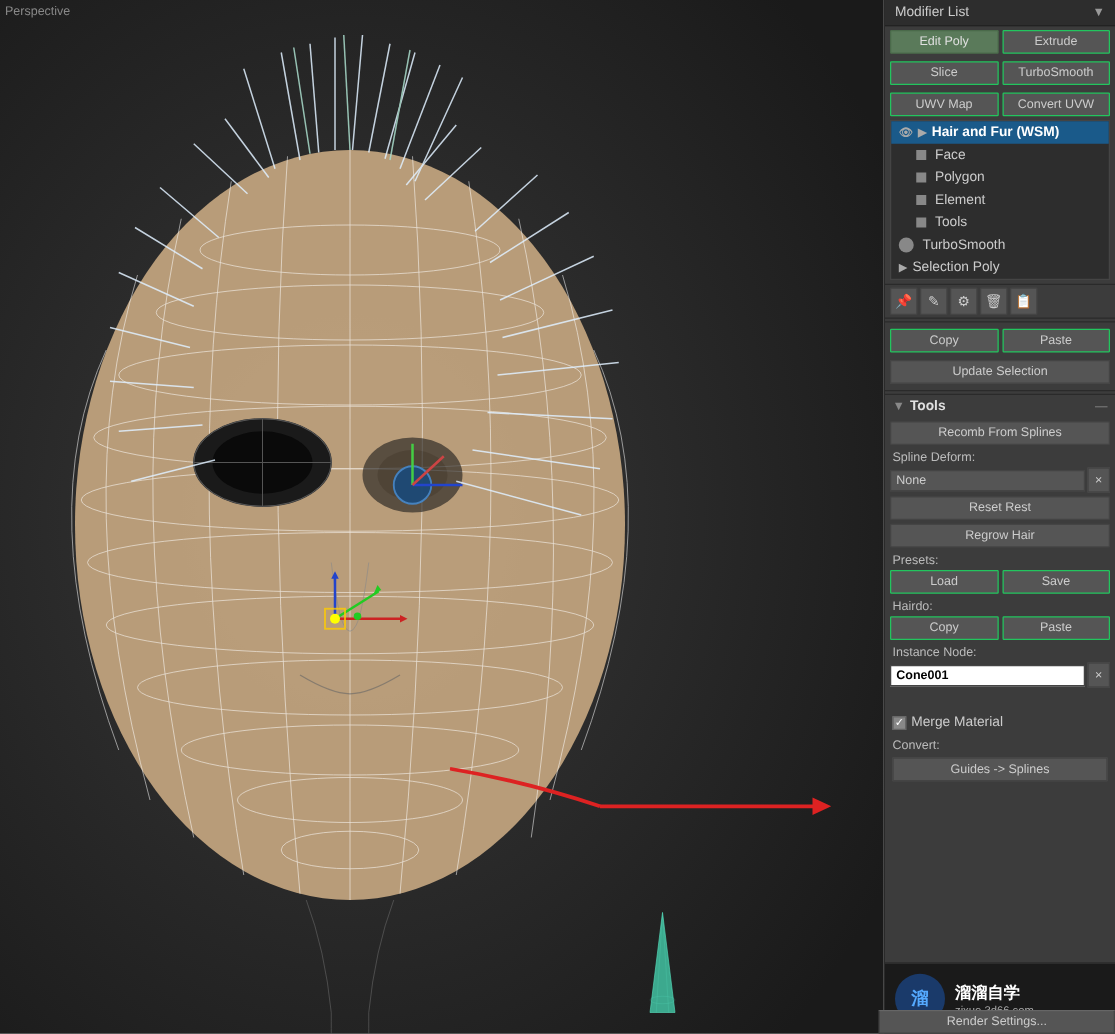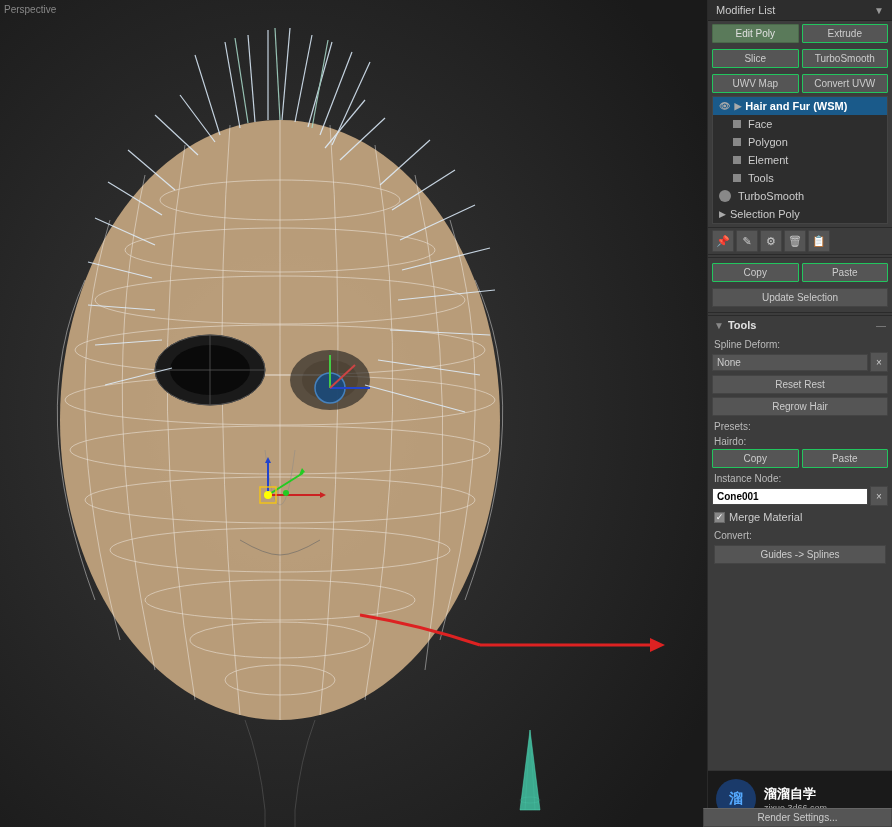--- a/index.html
+++ b/index.html
@@ -241,21 +241,21 @@
     .presets-row, .hairdo-row {
       display: flex;
       gap: 3px;
       margin-bottom: 3px;
     }
 
     .instance-node-row {
       display: flex;
       align-items: center;
       gap: 2px;
-      margin-bottom: 3px;
+      margin-bottom: 20px;
     }
 
     .instance-input {
       flex: 1;
       padding: 2px 4px;
       background: #fff;
       border: 1px solid #444;
       color: #000;
       font-size: 10px;
       font-weight: bold;
@@ -553,31 +553,36 @@
 
     <div class="tools-section">
       <div class="tools-header">
         <span style="color:#888;font-size:10px;margin-right:4px;">▼</span>
         <span class="tools-header-text">Tools</span>
         <span style="margin-left:auto;color:#888;font-size:10px;">—</span>
       </div>
 
       <div class="tools-body">
         
+        <button class="full-btn">Recomb From Splines</button>
 
         <div class="label-row">Spline Deform:</div>
         <div class="spline-deform-row">
           <input class="spline-input" type="text" value="None" style="">
           <div class="x-btn">×</div>
         </div>
 
         <button class="full-btn">Reset Rest</button>
         <button class="full-btn">Regrow Hair</button>
 
         <div class="label-row">Presets:</div>
+        <div class="presets-row">
+          <button class="btn">Load</button>
+          <button class="btn">Save</button>
+        </div>
 
         <div class="label-row">Hairdo:</div>
         <div class="hairdo-row">
           <button class="btn">Copy</button>
           <button class="btn">Paste</button>
         </div>
 
         <div class="label-row">Instance Node:</div>
         <div class="instance-node-row">
           <input class="instance-input" type="text" value="Cone001" style="">

